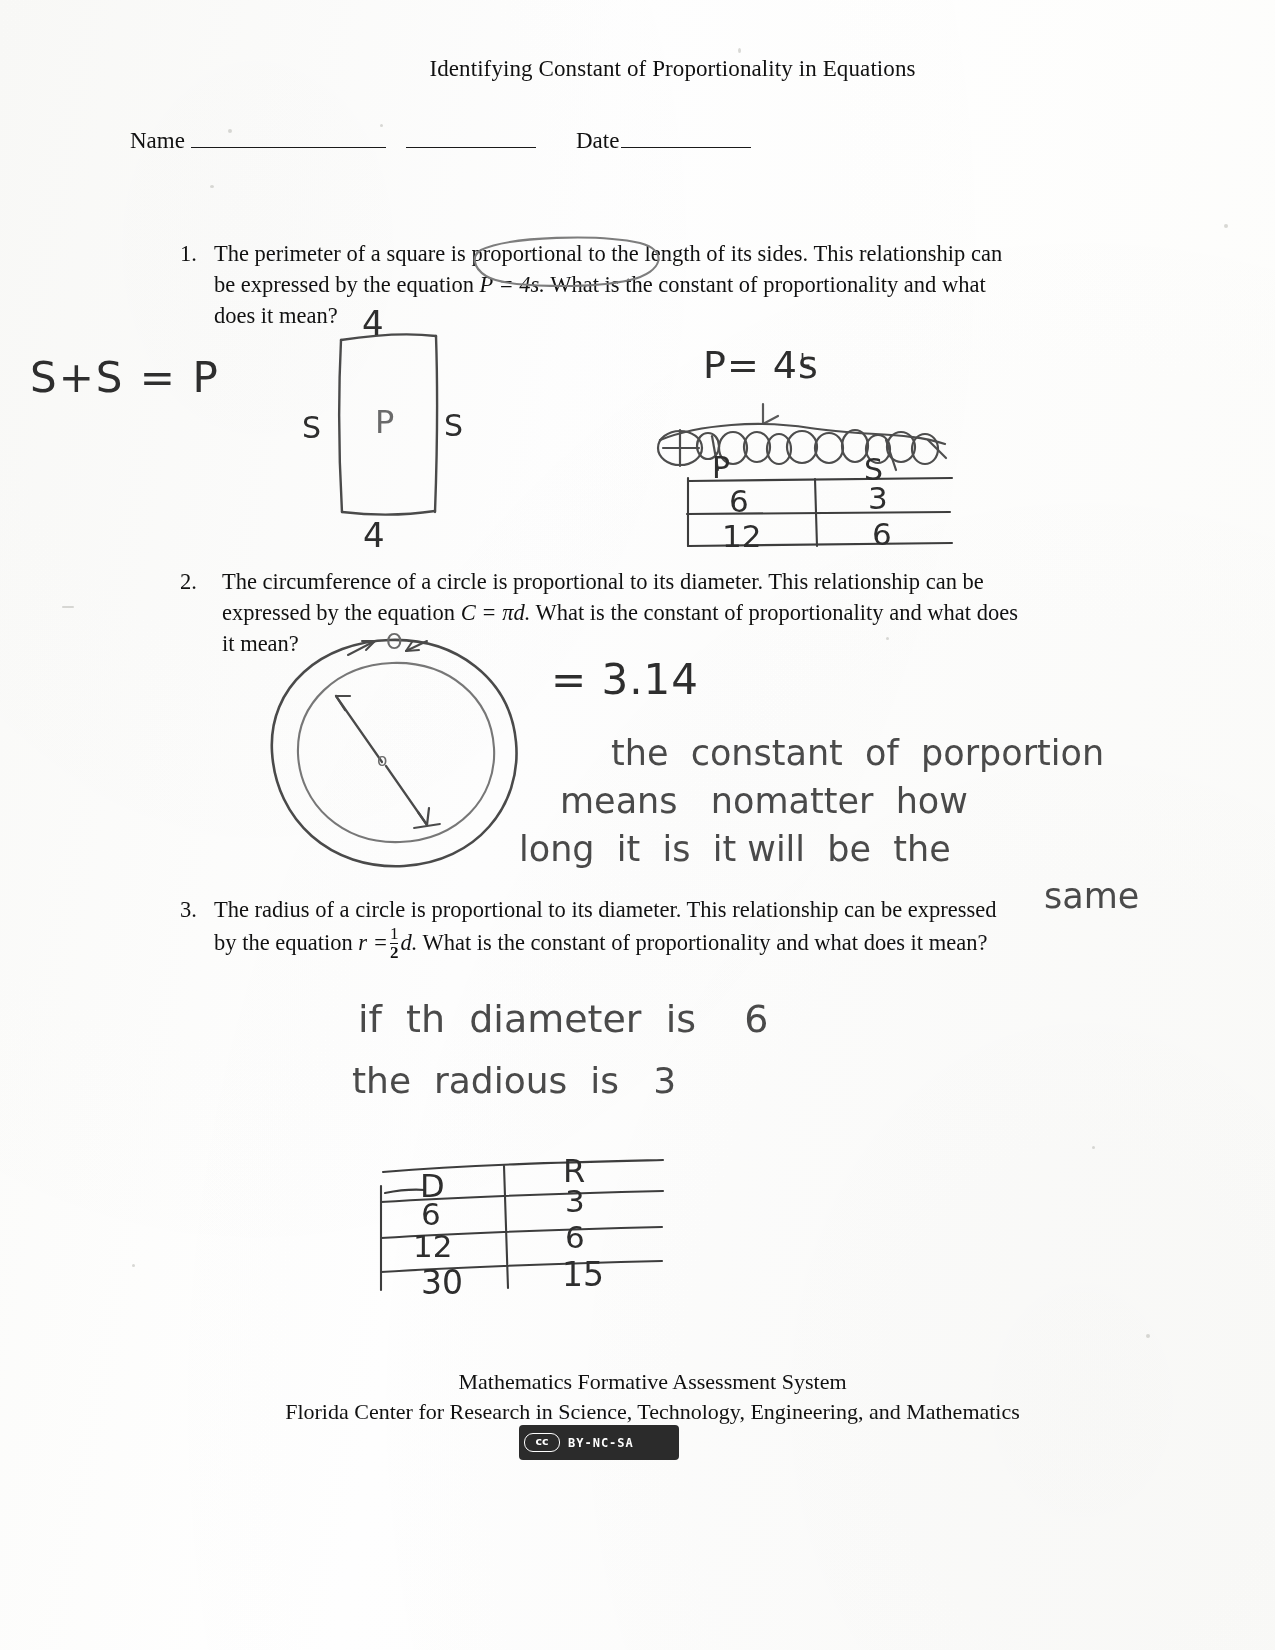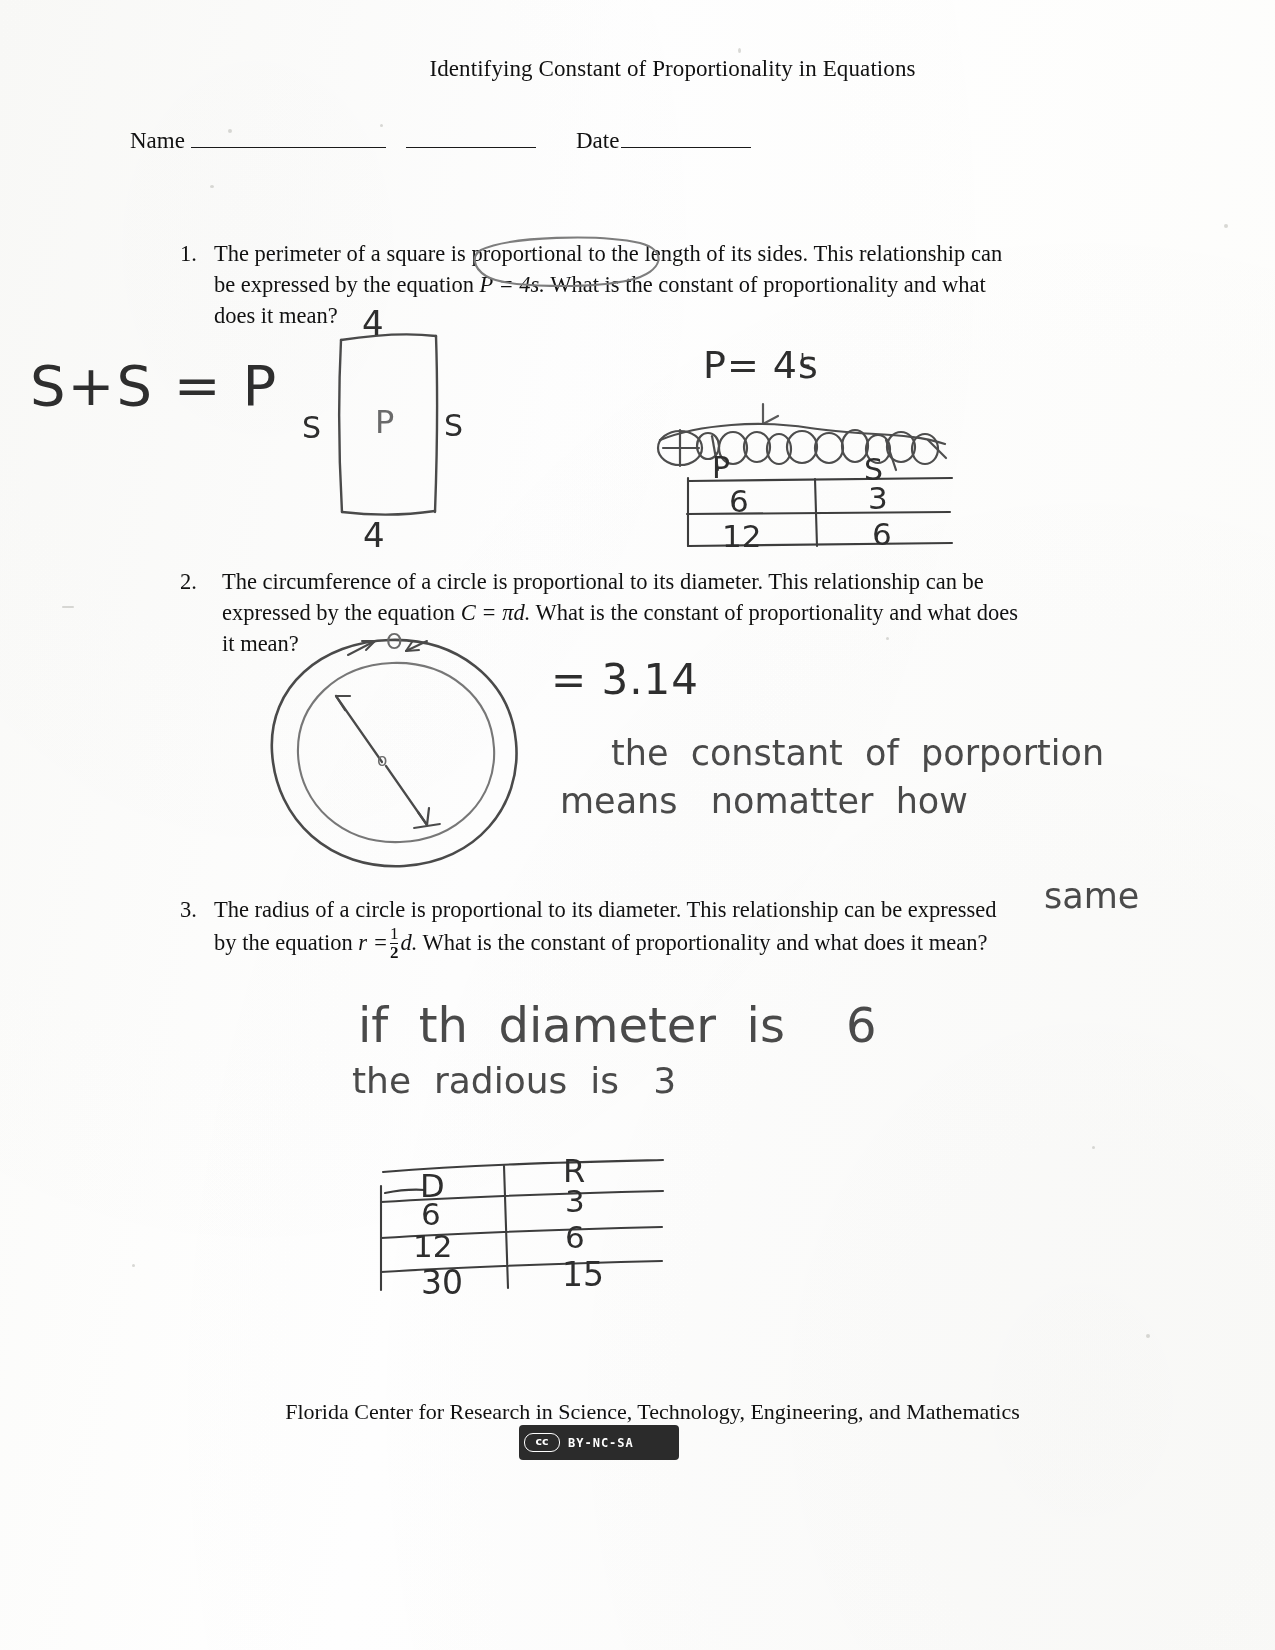--- a/index.html
+++ b/index.html
@@ -266,21 +266,21 @@
         <path d="M381 1238 C 478 1232, 580 1229, 662 1227"></path>
         <path d="M381 1272 C 478 1266, 580 1263, 662 1261"></path>
         <path d="M381 1186 L 381 1290"></path>
         <path d="M504 1166 L 508 1288"></path>
       </g>
       <path d="M385 1193 C 400 1190, 412 1189, 425 1190" stroke="#3d3d3d" stroke-width="2.1"></path>
 
     </g>
   </svg>
 
-  <div class="hw dark" style="left:30px;top:353px;font-size:56px;letter-spacing:2px;">S+S = P</div>
+  <div class="hw dark" style="left:30px;top:353px;font-size:42px;letter-spacing:2px;">S+S = P</div>
 
   <div class="hw dark" style="left:362px;top:303px;font-size:34px;">4</div>
   <div class="hw dark" style="left:363px;top:515px;font-size:34px;">4</div>
   <div class="hw dark" style="left:302px;top:410px;font-size:30px;">S</div>
   <div class="hw dark" style="left:444px;top:408px;font-size:30px;">S</div>
   <div class="hw light" style="left:375px;top:403px;font-size:32px;">P</div>
 
   <div class="hw dark" style="left:703px;top:343px;font-size:38px;letter-spacing:1px;">P= 4s</div>
   <div class="hw dark" style="left:800px;top:350px;font-size:17px;">L</div>
 
@@ -290,34 +290,36 @@
   <div class="hw dark" style="left:868px;top:480px;font-size:31px;">3</div>
   <div class="hw dark" style="left:722px;top:518px;font-size:31px;">12</div>
   <div class="hw dark" style="left:872px;top:516px;font-size:31px;">6</div>
 
   <div class="hw light" style="left:386px;top:630px;font-size:21px;">O</div>
   <div class="hw light" style="left:377px;top:750px;font-size:17px;">o</div>
 
   <div class="hw dark" style="left:551px;top:655px;font-size:42px;letter-spacing:1px;">= 3.14</div>
   <div class="hw" style="left:611px;top:733px;font-size:35px;">the  constant  of  porportion</div>
   <div class="hw" style="left:560px;top:781px;font-size:35px;text-align:right;">means   nomatter  how</div>
+  <div class="hw" style="left:519px;top:829px;font-size:35px;">long  it  is  it will  be  the</div>
   <div class="hw" style="left:1044px;top:876px;font-size:35px;">same</div>
 
-  <div class="hw" style="left:358px;top:997px;font-size:48px;">if  th  diameter  is    6</div>
+  <div class="hw" style="left:358px;top:997px;font-size:38px;">if  th  diameter  is    6</div>
   <div class="hw" style="left:352px;top:1060px;font-size:36px;">the  radious  is   3</div>
 
   <div class="hw dark" style="left:420px;top:1167px;font-size:32px;">D</div>
   <div class="hw dark" style="left:563px;top:1152px;font-size:32px;">R</div>
   <div class="hw dark" style="left:421px;top:1196px;font-size:31px;">6</div>
   <div class="hw dark" style="left:565px;top:1183px;font-size:31px;">3</div>
   <div class="hw dark" style="left:413px;top:1228px;font-size:31px;">12</div>
   <div class="hw dark" style="left:565px;top:1219px;font-size:31px;">6</div>
   <div class="hw dark" style="left:421px;top:1263px;font-size:33px;">30</div>
   <div class="hw dark" style="left:562px;top:1255px;font-size:33px;">15</div>
 
+  <div class="footer" style="top:1367px;">Mathematics Formative Assessment System</div>
   <div class="footer" style="top:1397px;">Florida Center for Research in Science, Technology, Engineering, and Mathematics</div>
 
   <div class="cc-badge">
     <span class="cc-round">cc</span>
     <span class="cc-text">BY-NC-SA</span>
   </div>
 
 </div>
 
 </body></html>

